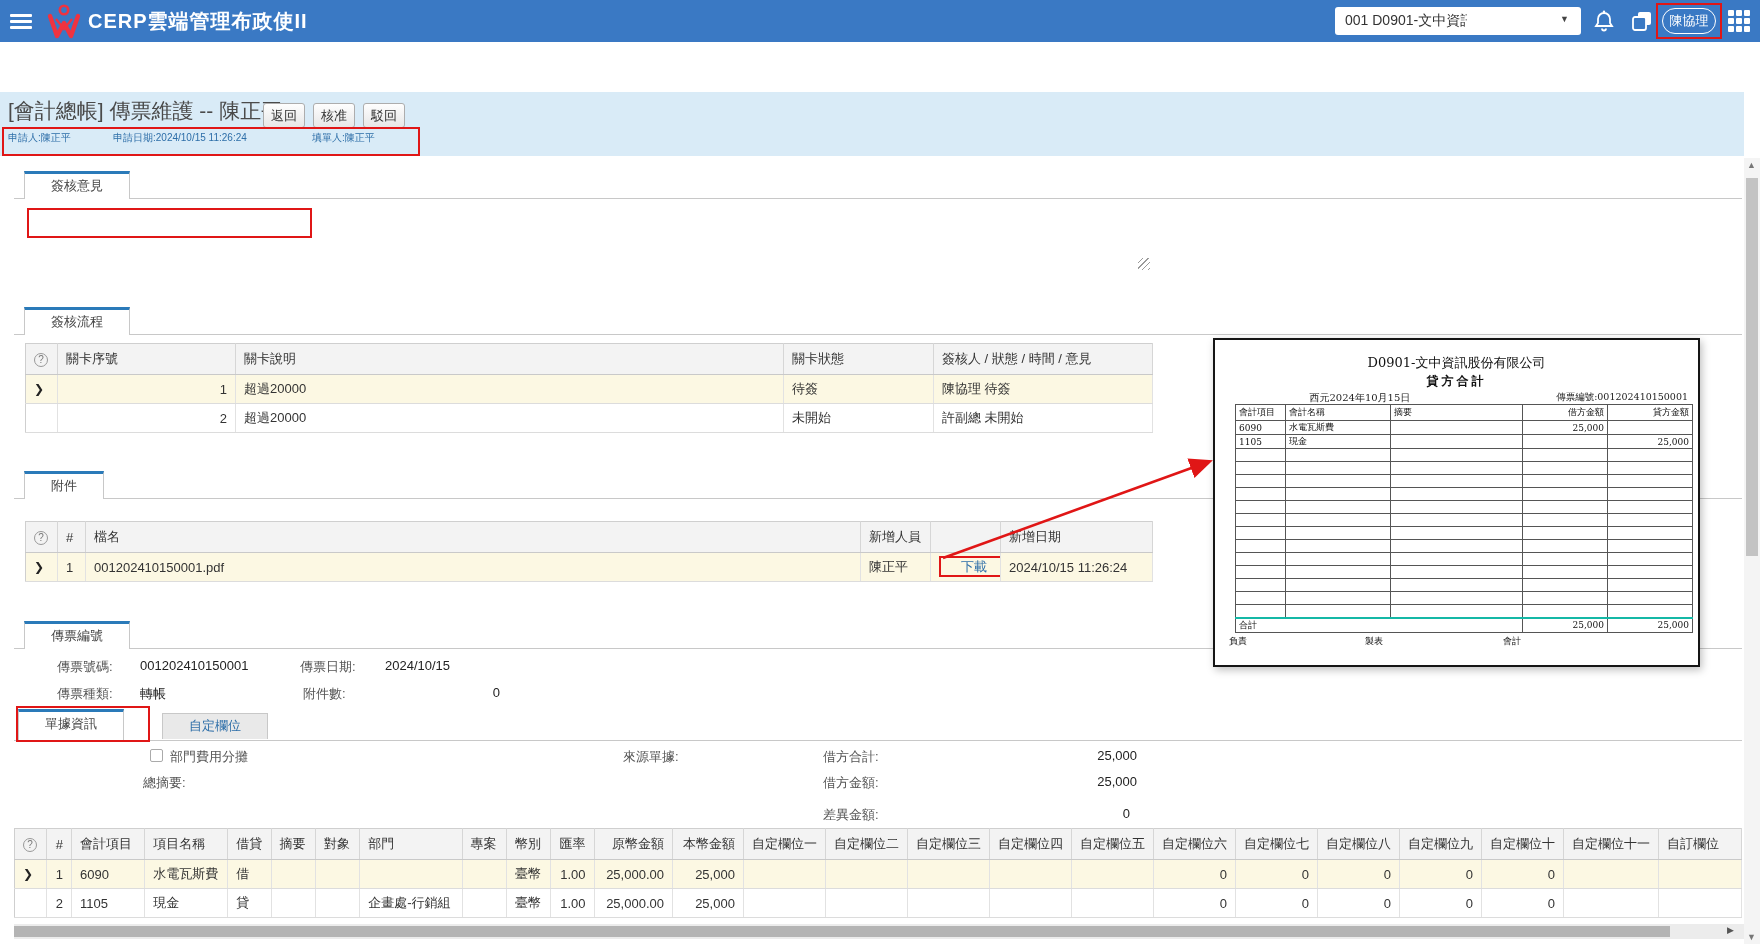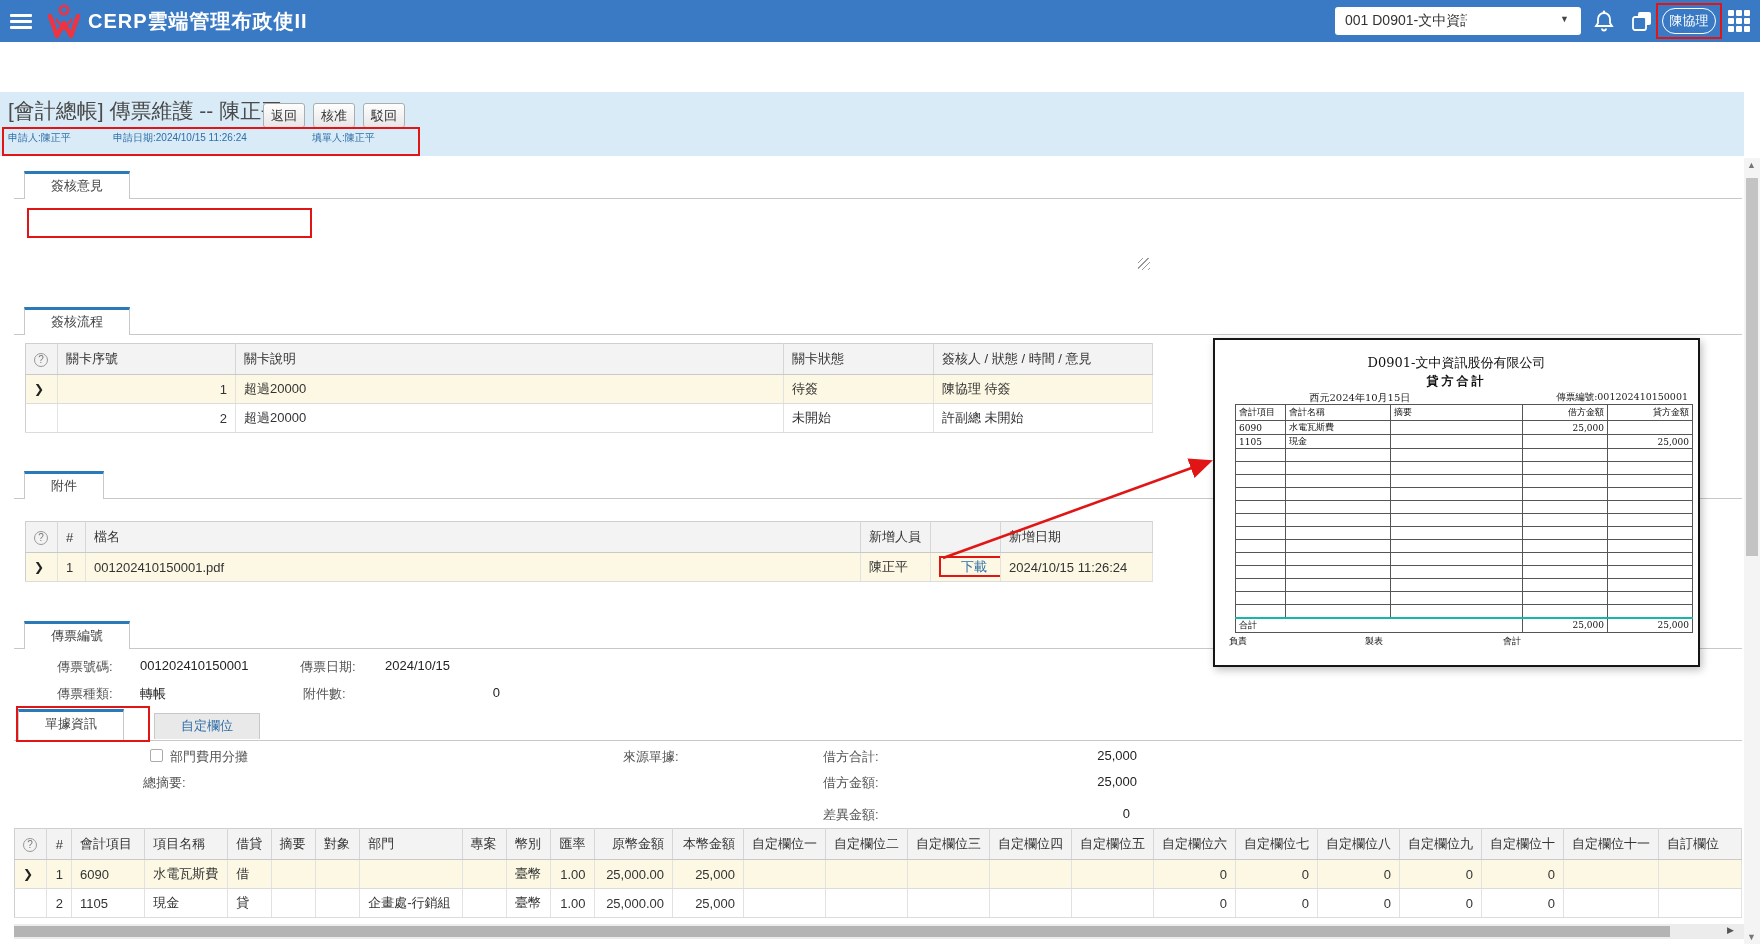--- a/index.html
+++ b/index.html
@@ -223,21 +223,21 @@
   <div class="flabel" style="left:57px;  top:658px">傳票號碼:</div>
   <div class="fvalue" style="left:140px; top:658px">001202410150001</div>
   <div class="flabel" style="left:300px; top:658px">傳票日期:</div>
   <div class="fvalue" style="left:385px; top:658px">2024/10/15</div>
   <div class="flabel" style="left:57px;  top:685px">傳票種類:</div>
   <div class="fvalue" style="left:140px; top:685px">轉帳</div>
   <div class="flabel" style="left:303px; top:685px">附件數:</div>
   <div class="fvalue rt" style="left:400px; top:685px; width:100px">0</div>
 
   <div class="sec-tab" style="left:18px; top:709px; height:32px">單據資訊</div>
-  <div class="sec-tab inactive" style="left:154px; top:713px">自定欄位</div>
+  <div class="sec-tab inactive" style="left:162px; top:713px">自定欄位</div>
   <div class="sec-line" style="top:740px"></div>
 
   <div class="cbx" style="left:150px; top:749px"></div>
   <div class="flabel" style="left:170px; top:748px">部門費用分攤</div>
   <div class="flabel" style="left:623px; top:748px">來源單據:</div>
   <div class="flabel" style="left:823px; top:748px">借方合計:</div>
   <div class="fvalue rt" style="left:1017px; top:748px; width:120px">25,000</div>
   <div class="flabel" style="left:143px; top:774px">總摘要:</div>
   <div class="flabel" style="left:823px; top:774px">借方金額:</div>
   <div class="fvalue rt" style="left:1017px; top:774px; width:120px">25,000</div>

